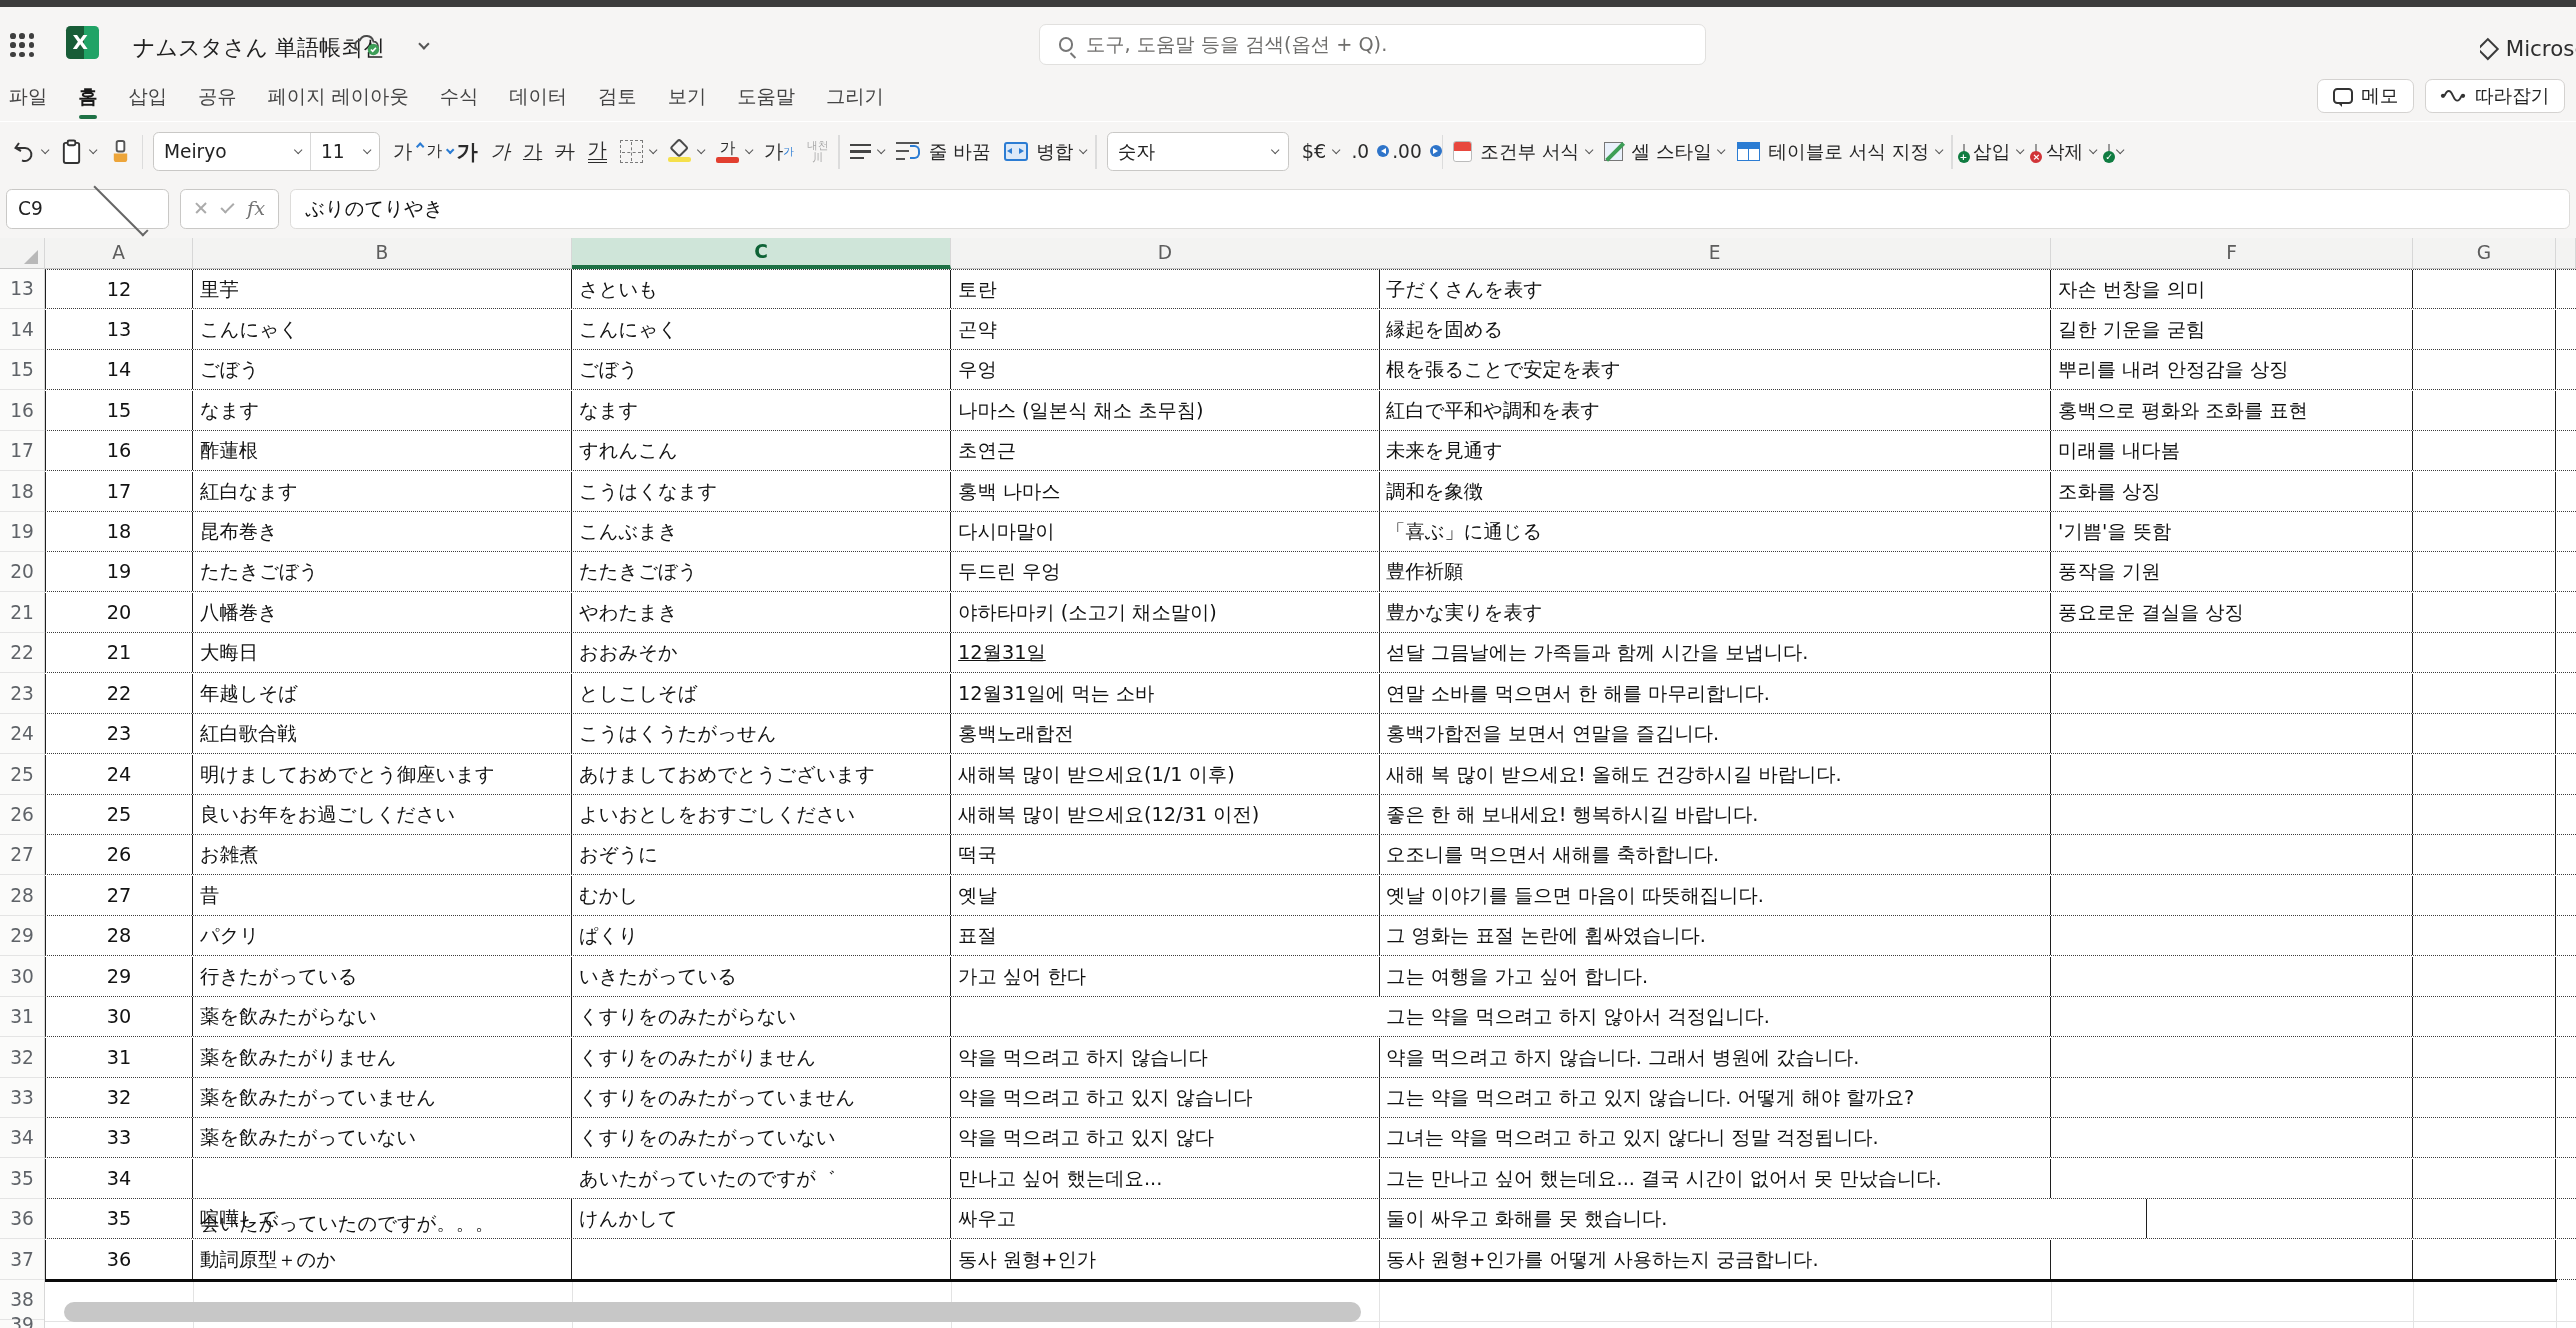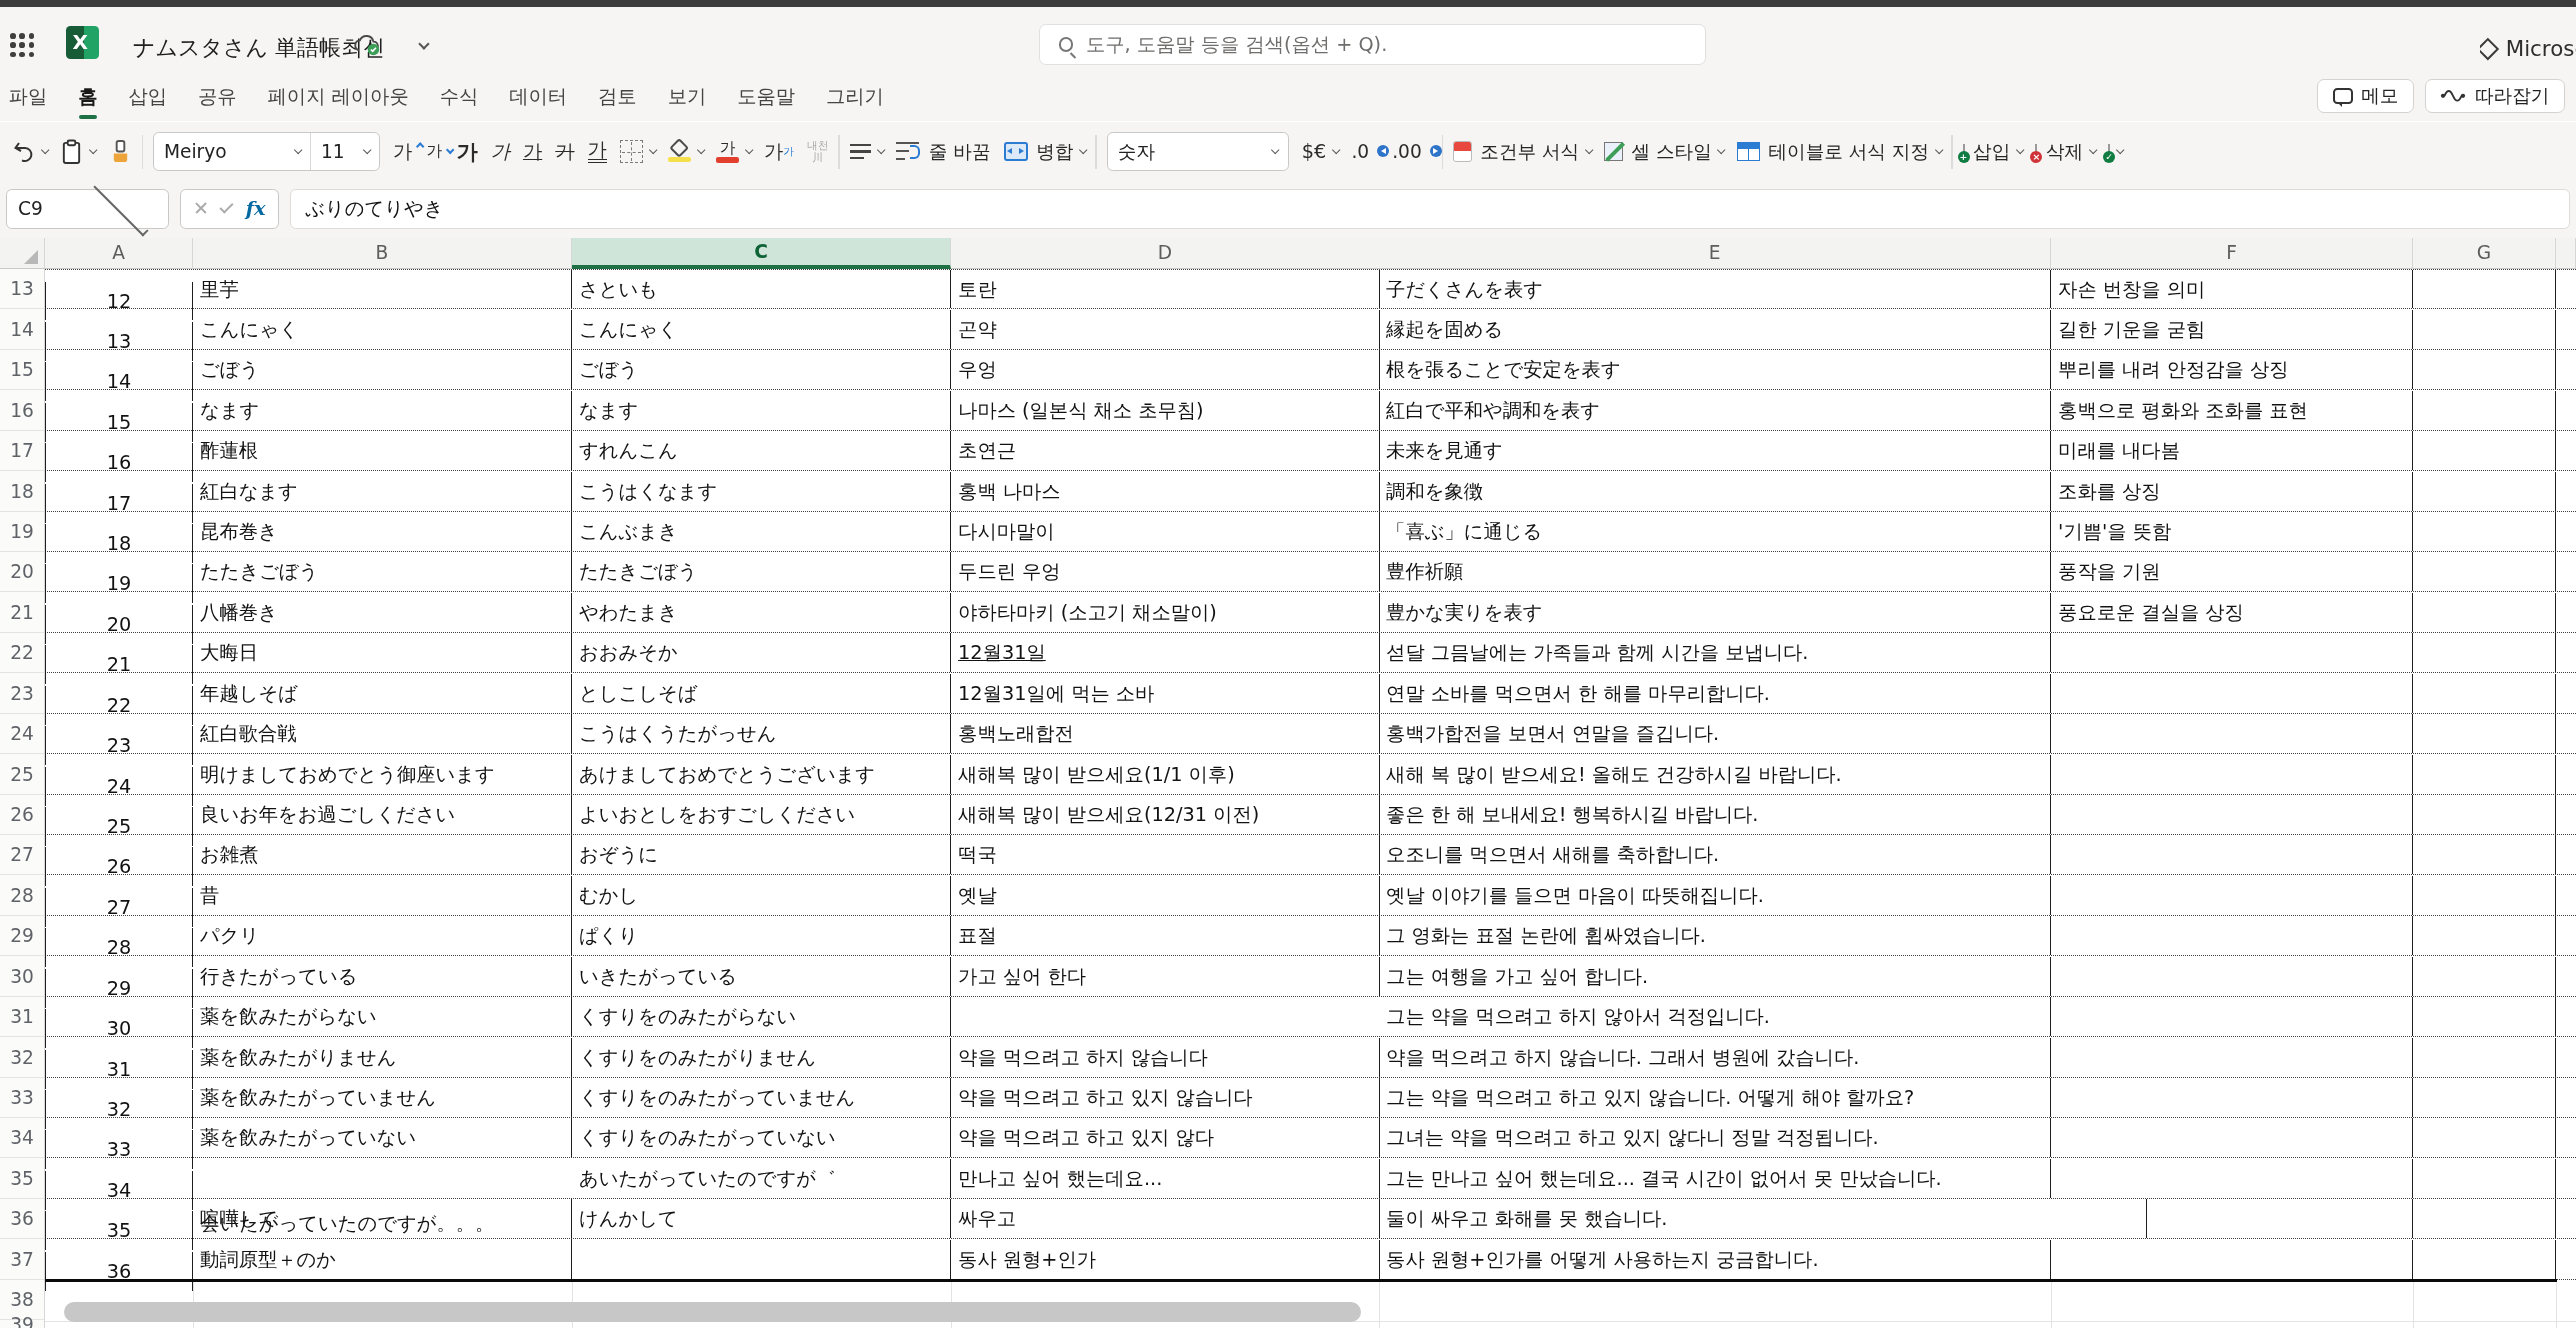--- a/index.html
+++ b/index.html
@@ -115,21 +115,21 @@
   .namebox { position:absolute; left:5.7px; top:8.6px; width:163px; height:40px; background:#fff;
     border:1.4px solid #c9c8c6; border-radius:5.7px; display:flex; align-items:center; padding:0 11.4px; }
   .namebox span { font-size:18.6px; color:#222; flex:1; }
   .fxgroup { position:absolute; left:180px; top:8.6px; width:99px; height:40px; background:#fff;
     border:1.4px solid #c9c8c6; border-radius:5.7px; display:flex; align-items:center; justify-content:space-evenly; }
   .icon-x { position:relative; width:14.3px; height:14.3px; }
   .icon-x::before,.icon-x::after { content:''; position:absolute; left:6.4px; top:0; width:2.1px; height:14.3px; background:#ababab; }
   .icon-x::before { transform:rotate(45deg); } .icon-x::after { transform:rotate(-45deg); }
   .icon-check { width:13px; height:7.1px; border-left:2.1px solid #ababab; border-bottom:2.1px solid #ababab;
     transform:rotate(-45deg); margin-top:-4.3px; }
-  .fx { font-size:19.3px; color:#0369a1; font-style:italic; font-family:"DejaVu Serif","Liberation Serif",serif;font-weight:bold; }
+  .fx { font-size:19.3px; color:#737373; font-style:italic; font-family:"DejaVu Serif","Liberation Serif",serif; }
   .formula-input { position:absolute; left:290px; top:8.6px; width:2280px; height:40px; background:#fff;
     border:1.4px solid #dddcda; border-radius:5.7px; display:flex; align-items:center; padding-left:14.3px; }
   .formula-input span { font-size:19.3px; color:#111; white-space:nowrap; }
 
   
   .gridbg { position:absolute; left:0; top:238px; width:2576px; height:1090px; background:#fff; }
   .hcell { position:absolute; top:238px; height:31px; background:#f3f3f2; border-right:1.4px solid #d7d7d7;
     border-bottom:1.4px solid #c9c9c9; font-size:18.6px; color:#5d5d5d; text-align:center; line-height:30px; cursor:pointer; }
   .hcell.sel { background:#cfe5d9; color:#0e6236; font-weight:bold; border-bottom:4.3px solid #1e7145; line-height:27px; }
   .corner { position:absolute; left:0; top:238px; width:45px; height:31px; background:#f3f3f2;
@@ -137,21 +137,21 @@
   .corner i { position:absolute; right:5.7px; bottom:4.3px; width:0; height:0;
     border-left:14.3px solid transparent; border-bottom:14.3px solid #b8b8b8; }
   .gutter-col { position:absolute; left:0; top:269px; width:45px; height:1059px; background:#fbfbfa;
     border-right:1.4px solid #d7d7d7; }
   .gcell { position:absolute; left:0; width:44px; text-align:center; font-size:18.6px; color:#5f6368;
     border-bottom:0.7px solid #e4e4e4; display:flex; align-items:center; justify-content:center; cursor:pointer; }
   .row { position:absolute; left:45px; width:2531px; border-bottom:1.4px dotted #3c3c3c; cursor:cell; }
   .row.first { border-top:1.4px dotted #3c3c3c; }
   .cell { position:absolute; top:0; height:100%; font-size:19.3px; color:#121212; white-space:nowrap;
     overflow:hidden; display:flex; align-items:center; padding-left:7.1px; border-right:1.4px solid #1f1f1f; }
-  .cell.ca { justify-content:center; padding-left:0; border-left:1.4px solid #1f1f1f;margin-top:12px; }
+  .cell.ca { justify-content:center; padding-left:0; border-left:1.4px solid #1f1f1f; }
   .thick-bottom { position:absolute; left:45px; top:1279px; width:2512px; height:2.9px; background:#0a0a0a; }
   .faint-v { position:absolute; top:1282px; width:0.7px; height:46px; background:#e3e3e3; }
   .faint-h { position:absolute; left:45px; top:1321px; width:2531px; height:0.7px; background:#e3e3e3; }
   .hscroll { position:absolute; left:64px; top:1302px; width:1297px; height:20px; background:#c7c7c7;
     border-radius:10px; cursor:pointer; }
 </style>
 </head>
 <body>
 
 <div id="app">

